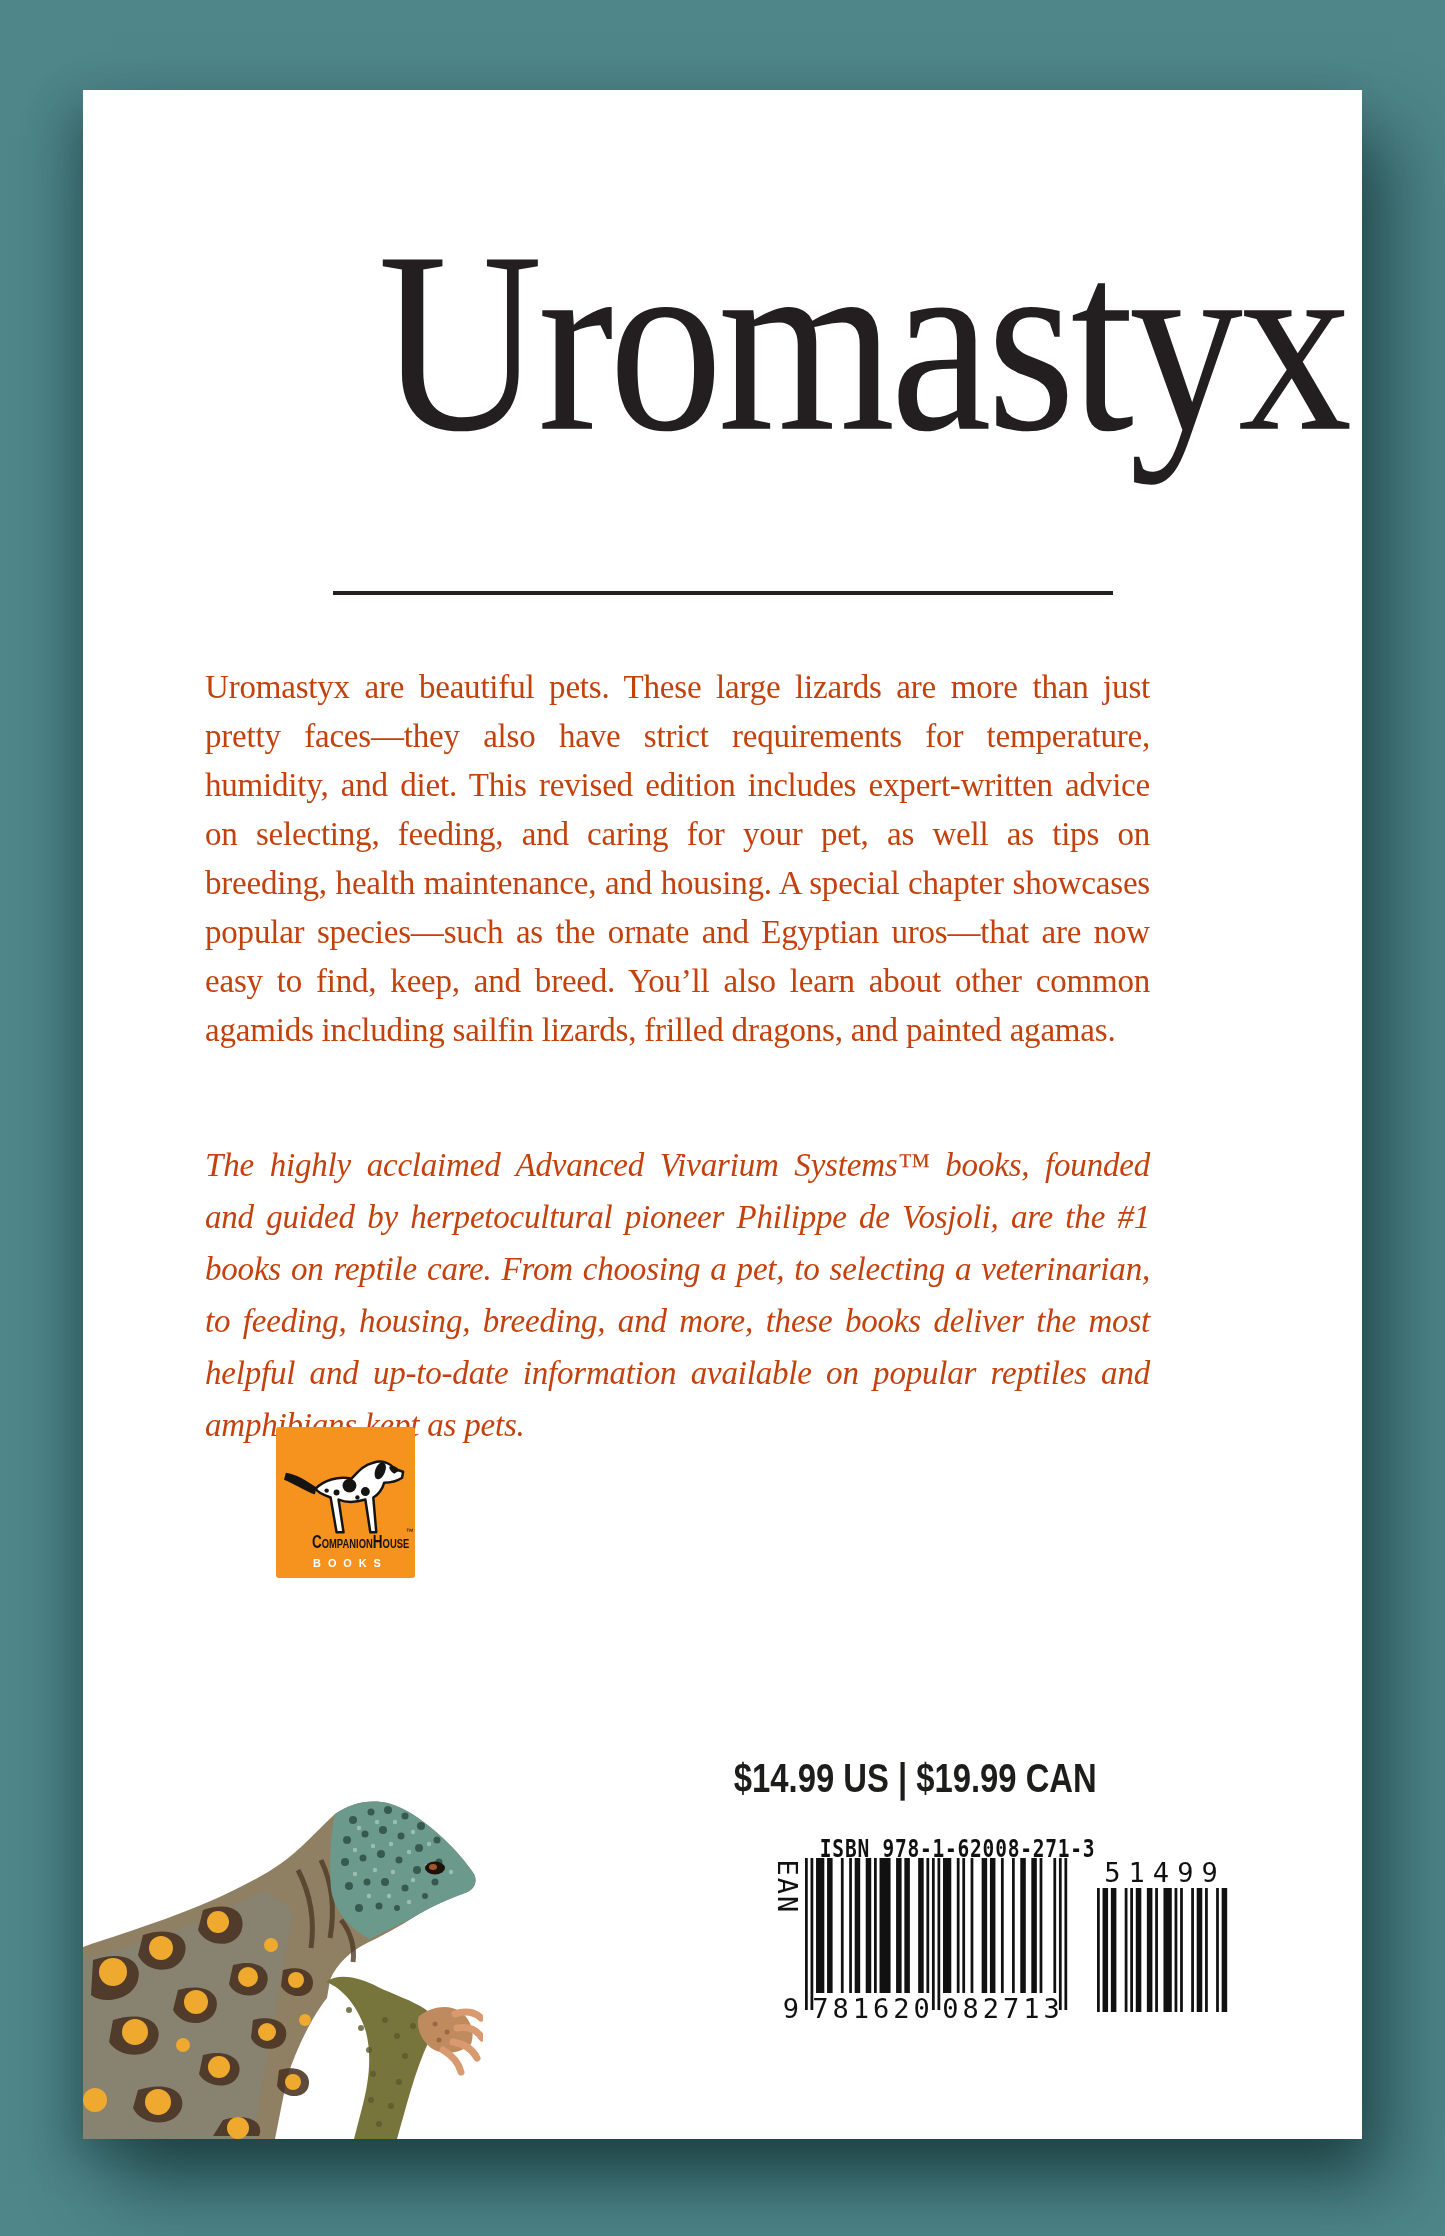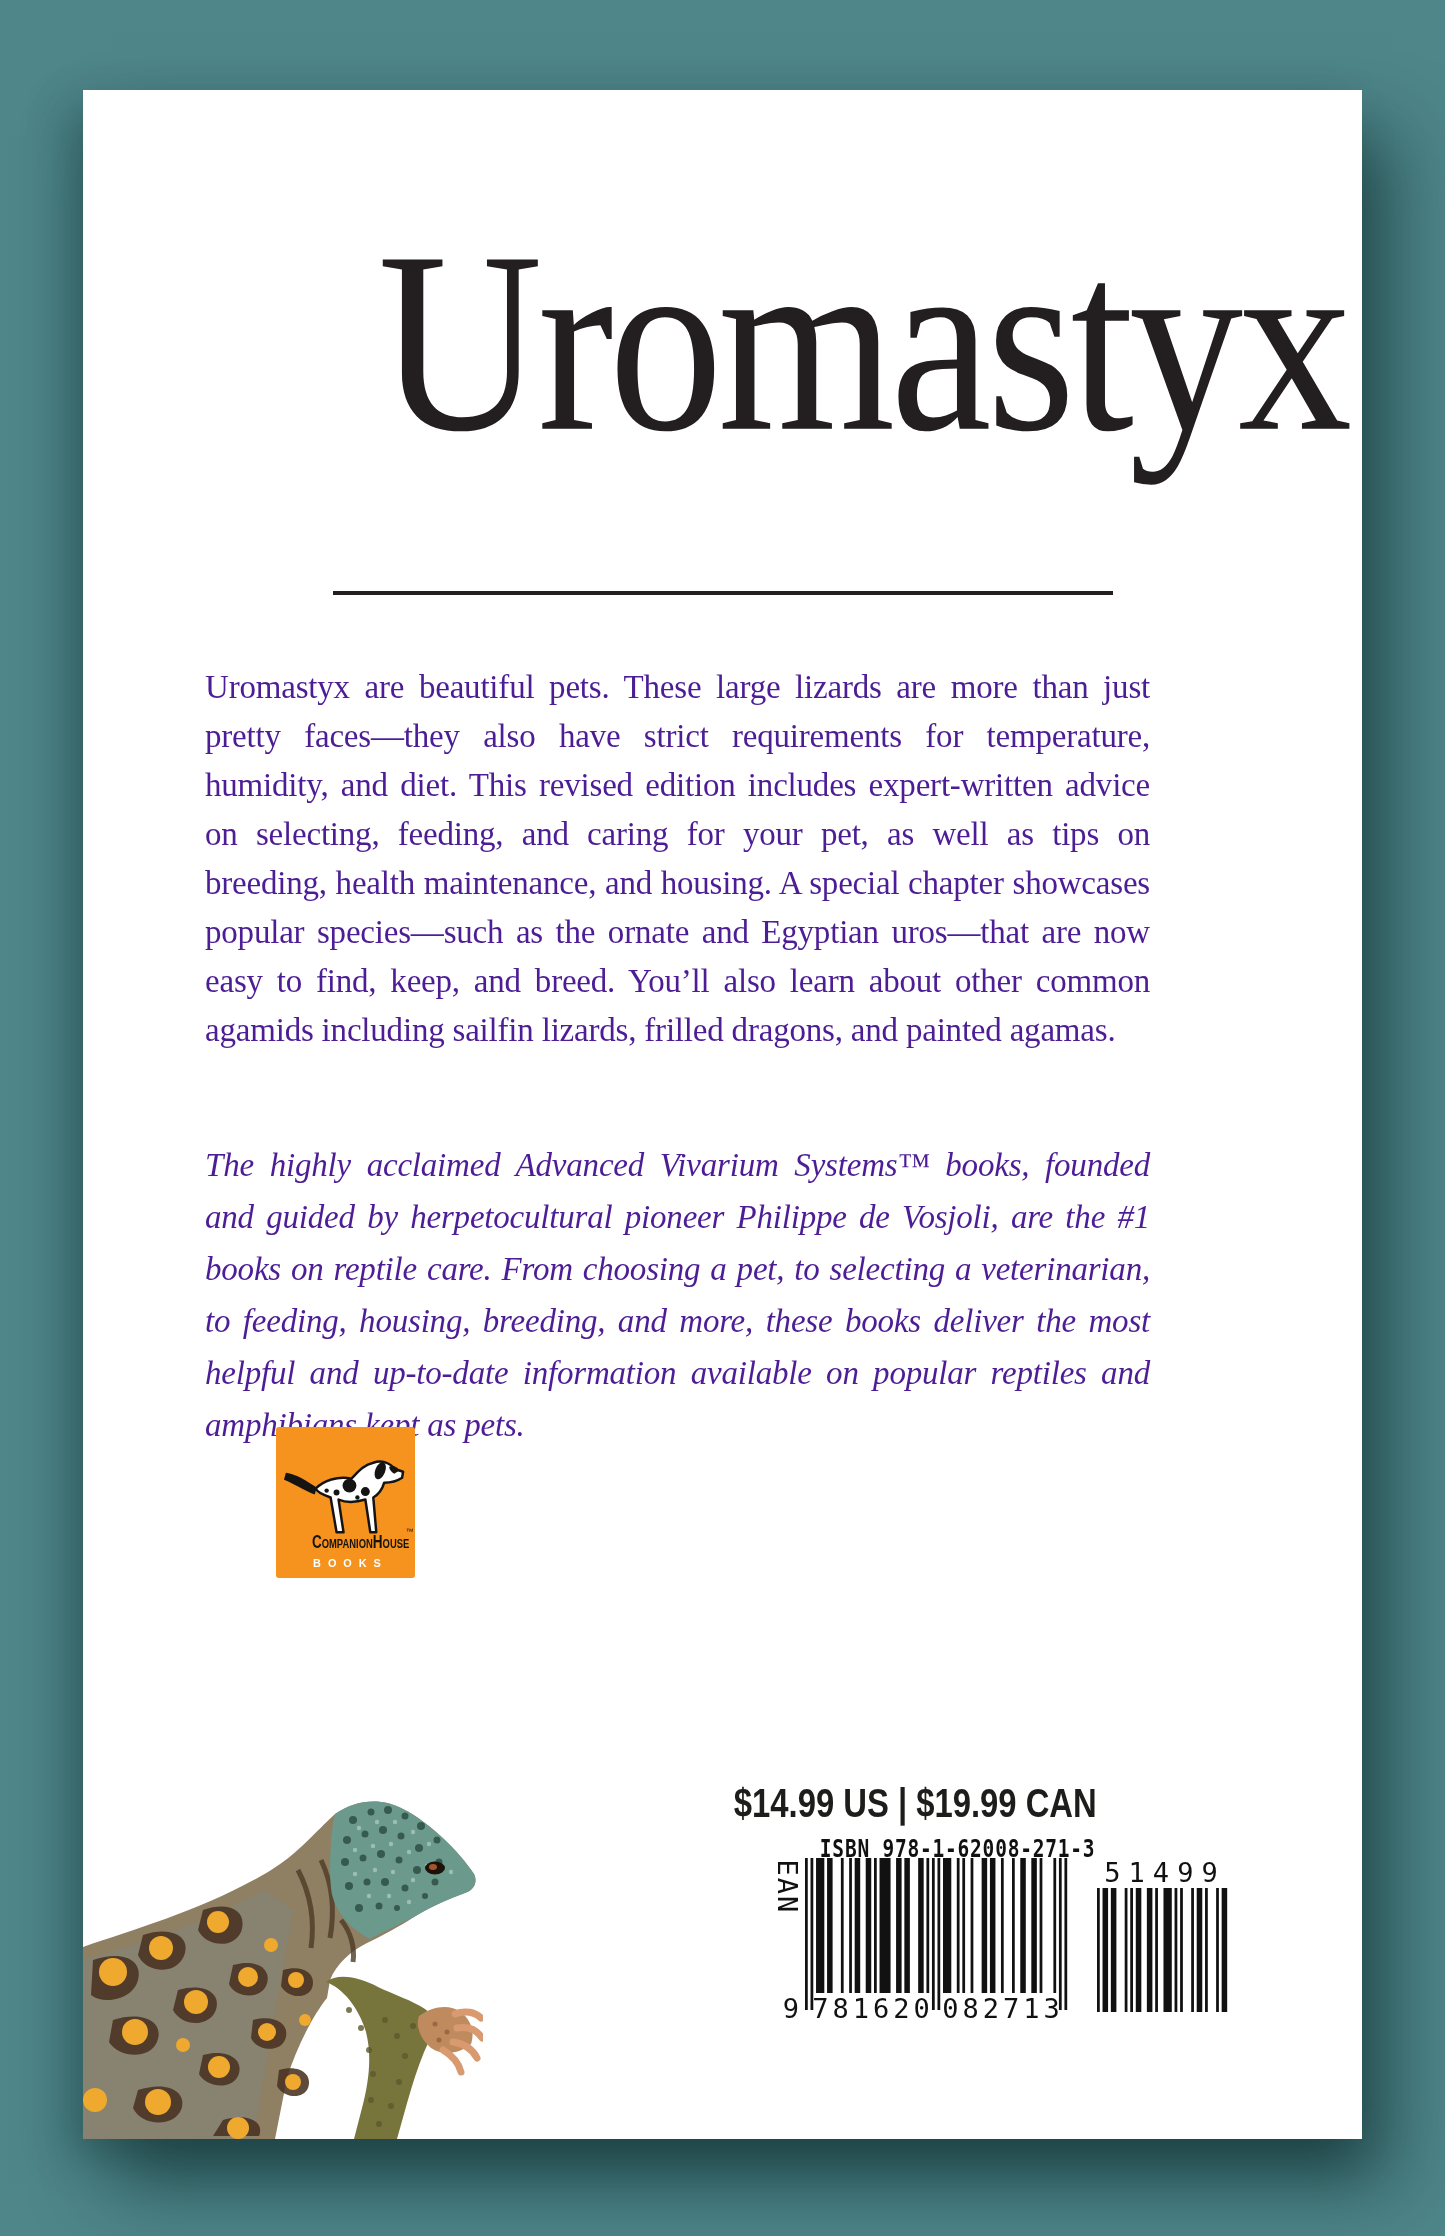--- a/index.html
+++ b/index.html
@@ -25,30 +25,30 @@
   .title-inner{display:inline-block;transform:scale(0.97,1.1);letter-spacing:-5px;}
   .subtitle{
     position:absolute;top:416px;left:0;right:0;text-align:center;
     color:#4d8b8f;font-size:69px;line-height:69px;font-weight:bold;white-space:nowrap;
   }
   .subtitle .it{font-style:italic;}
   .rule{
     position:absolute;top:501px;left:250px;width:780px;height:4px;background:#231f20;
   }
   .para{
-    position:absolute;left:122px;width:945px;color:#4c1d95;
+    position:absolute;left:122px;width:945px;color:#c2410c;
     text-align:justify;text-justify:inter-word;
   }
   .para1{top:540px;font-size:33px;line-height:49px;letter-spacing:-0.2px;}
   .para2{top:1016px;font-size:33px;line-height:52px;font-style:italic;letter-spacing:-0.2px;}
   .logo-box{position:absolute;left:193px;top:1337px;width:139px;height:151px;}
   .price{
     position:absolute;left:560px;top:1666px;width:545px;text-align:center;
     font-family:"Liberation Sans","DejaVu Sans",sans-serif;
-    font-weight:bold;font-size:40px;color:#1d1d1b;white-space:nowrap;margin-top:25px;
+    font-weight:bold;font-size:40px;color:#1d1d1b;white-space:nowrap;
   }
   .price-inner{display:inline-block;transform:scaleX(0.82);}
   .isbn-line{
     position:absolute;left:698px;top:1744px;width:290px;text-align:right;
     font-family:"DejaVu Sans Mono","Liberation Mono",monospace;
     font-size:25px;font-weight:bold;color:#111;white-space:nowrap;
   }
   .isbn-inner{display:inline-block;transform:scaleX(0.78);letter-spacing:1px;}
   .ean-label{
     position:absolute;left:660px;top:1782px;width:90px;height:30px;

